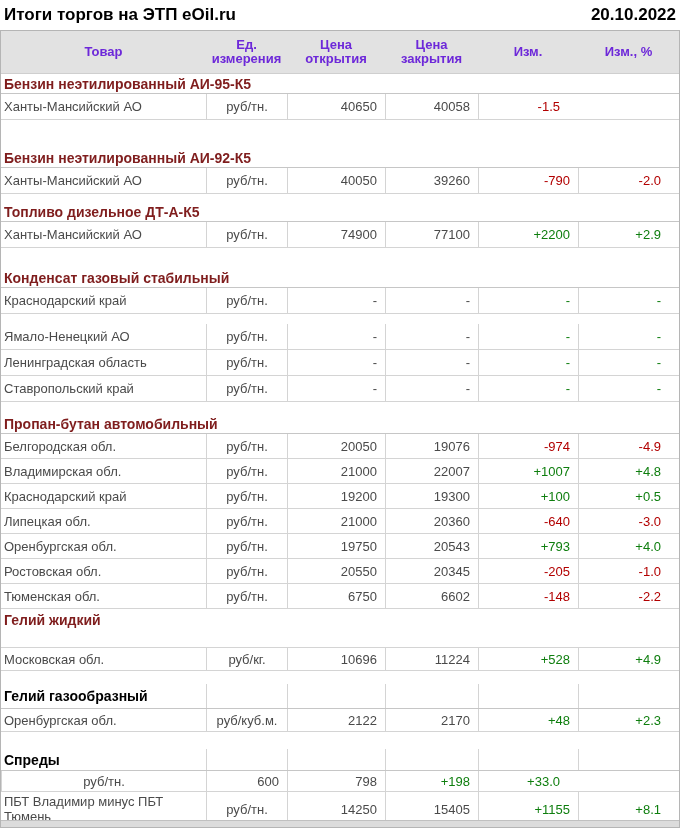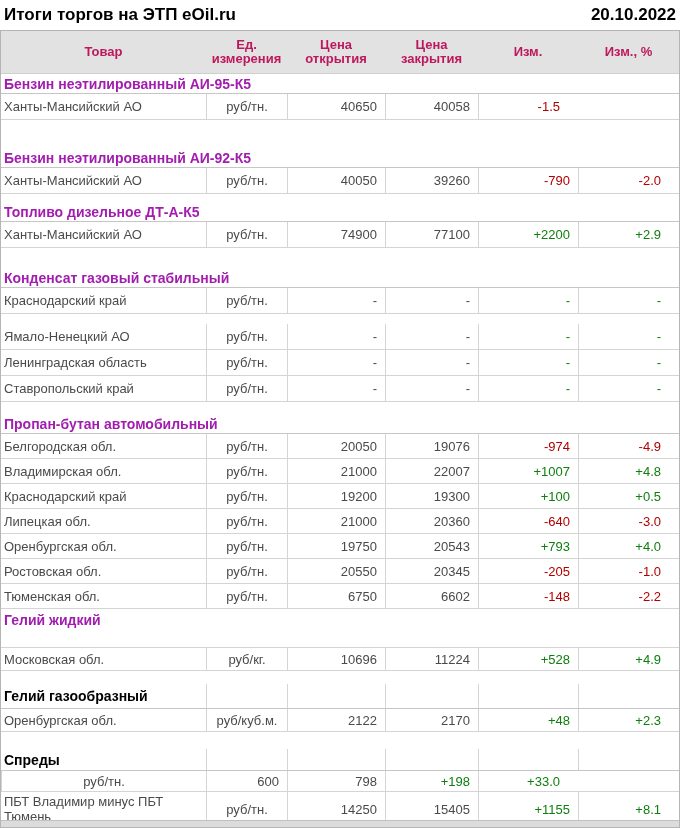--- a/index.html
+++ b/index.html
@@ -28,27 +28,27 @@
 
   
   .colhead{
     background:var(--headbg,#e2e2e2);
     min-height:42px;
     border-bottom:1px solid #cfcfcf;
   }
   .colhead .hc{
     display:flex;align-items:center;justify-content:center;
     text-align:center;font-weight:700;font-size:13px;line-height:14px;
-    color:#be185d;padding:3px 2px;box-sizing:border-box;
+    color:#6d28d9;padding:3px 2px;box-sizing:border-box;
   }
 
   
   .sechead{
     display:flex;align-items:center;
-    font-weight:700;font-size:14px;color:#a21caf;
+    font-weight:700;font-size:14px;color:#7f1d1d;
     padding-left:3px;box-sizing:border-box;
     border-bottom:1px solid var(--line2,#c6c6c6);
   }
   .sechead.nob{border-bottom:none}
   .sechead-cells{border-bottom:1px solid var(--line2,#c6c6c6)}
   .sechead-cells .shname{
     display:flex;align-items:center;
     font-weight:700;font-size:14px;color:#000;padding-left:3px;box-sizing:border-box;
   }
   .ec{border-left:1px solid var(--line,#d4d4d4)}

